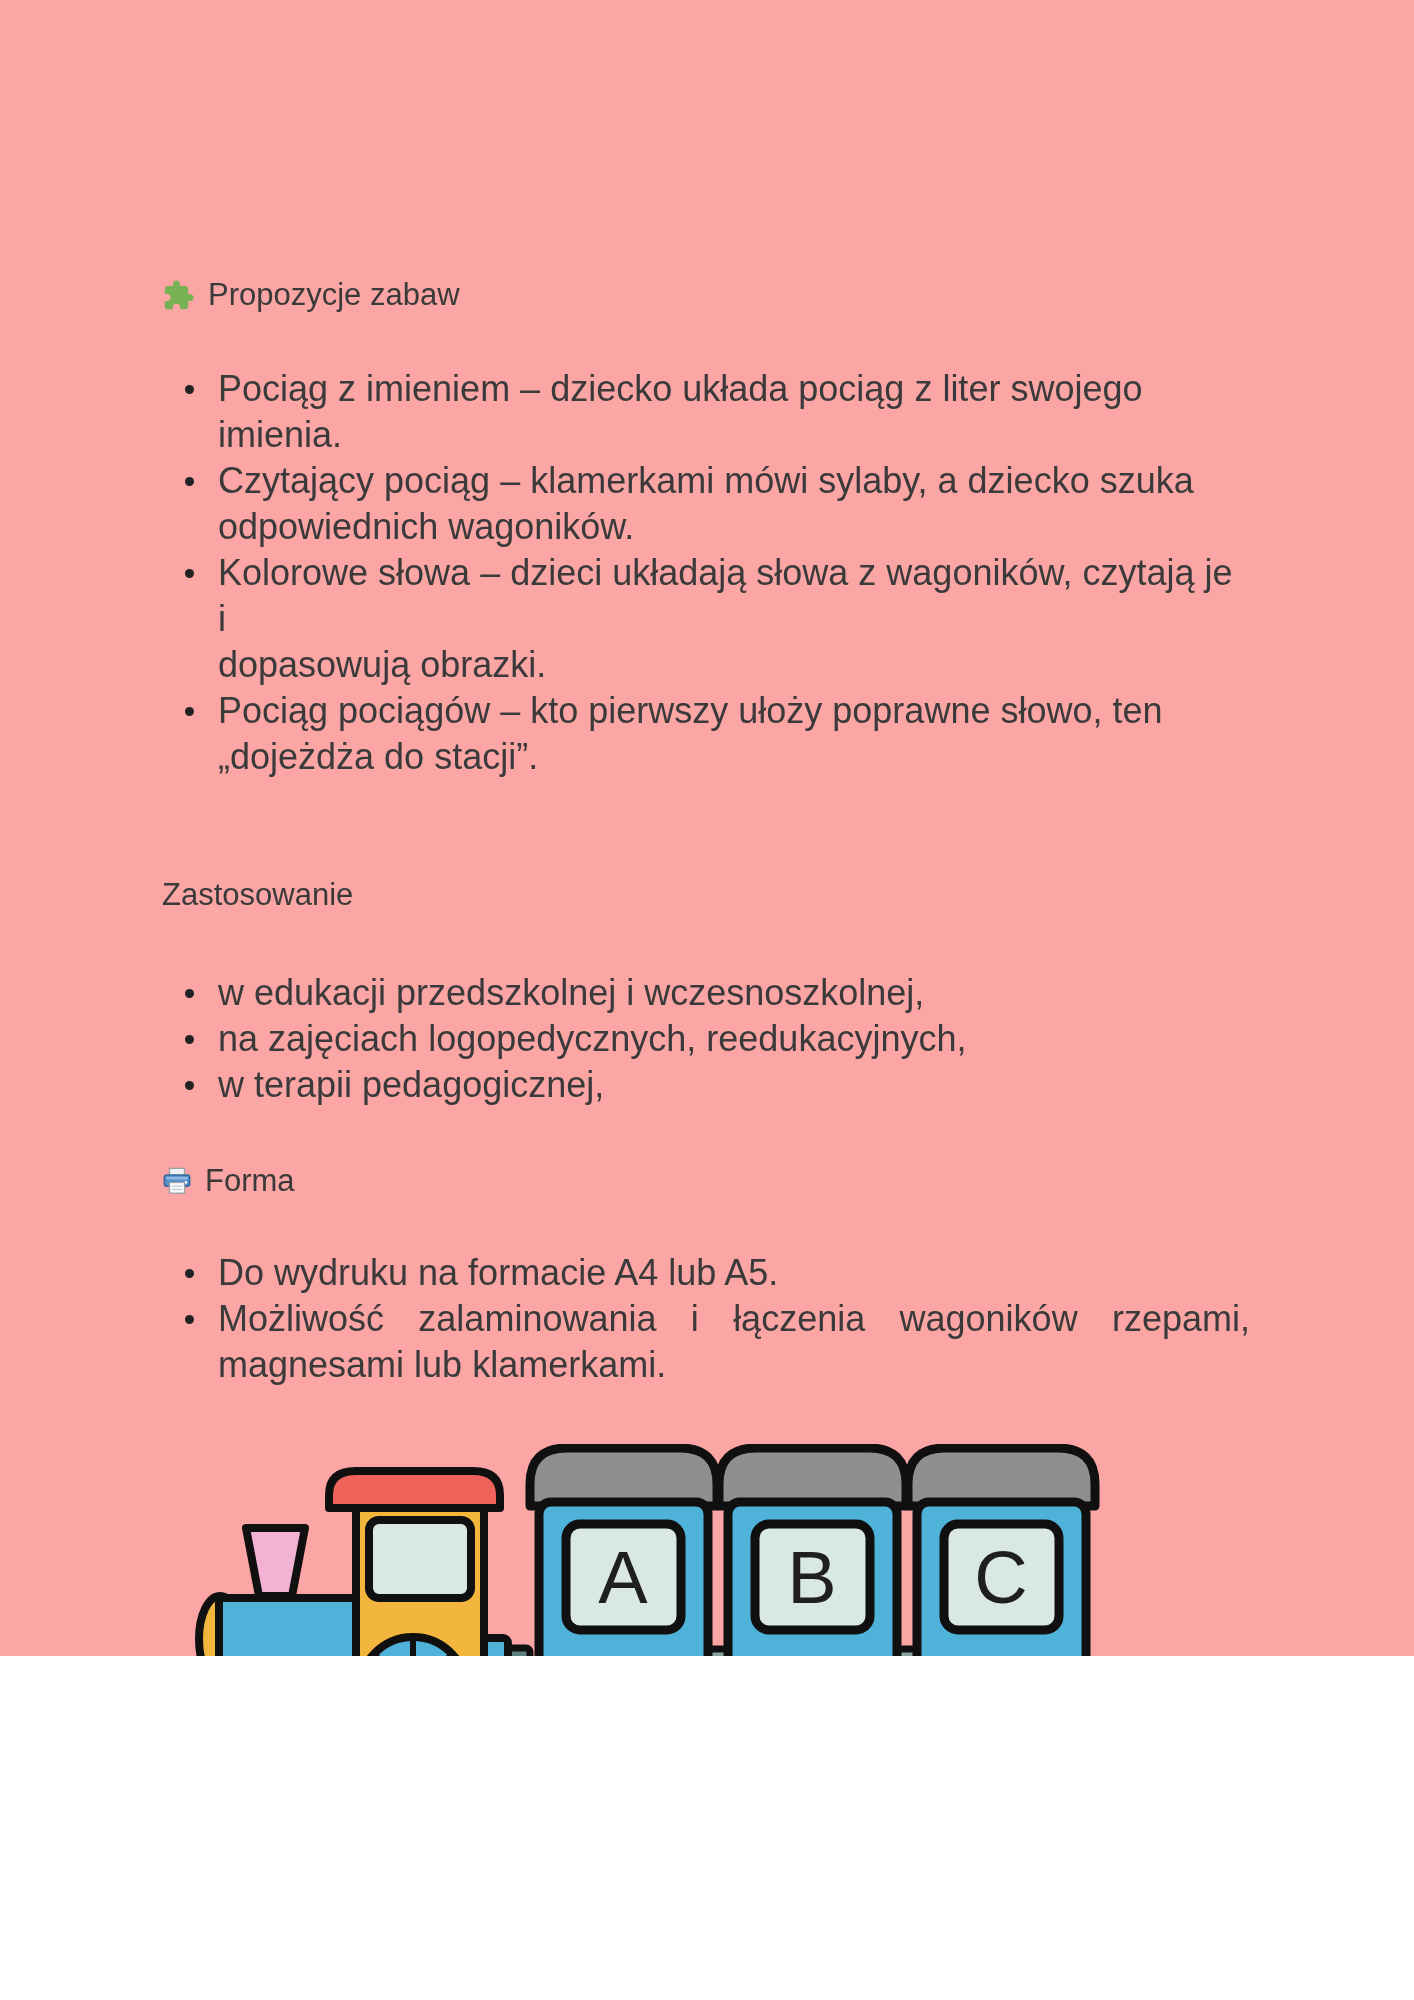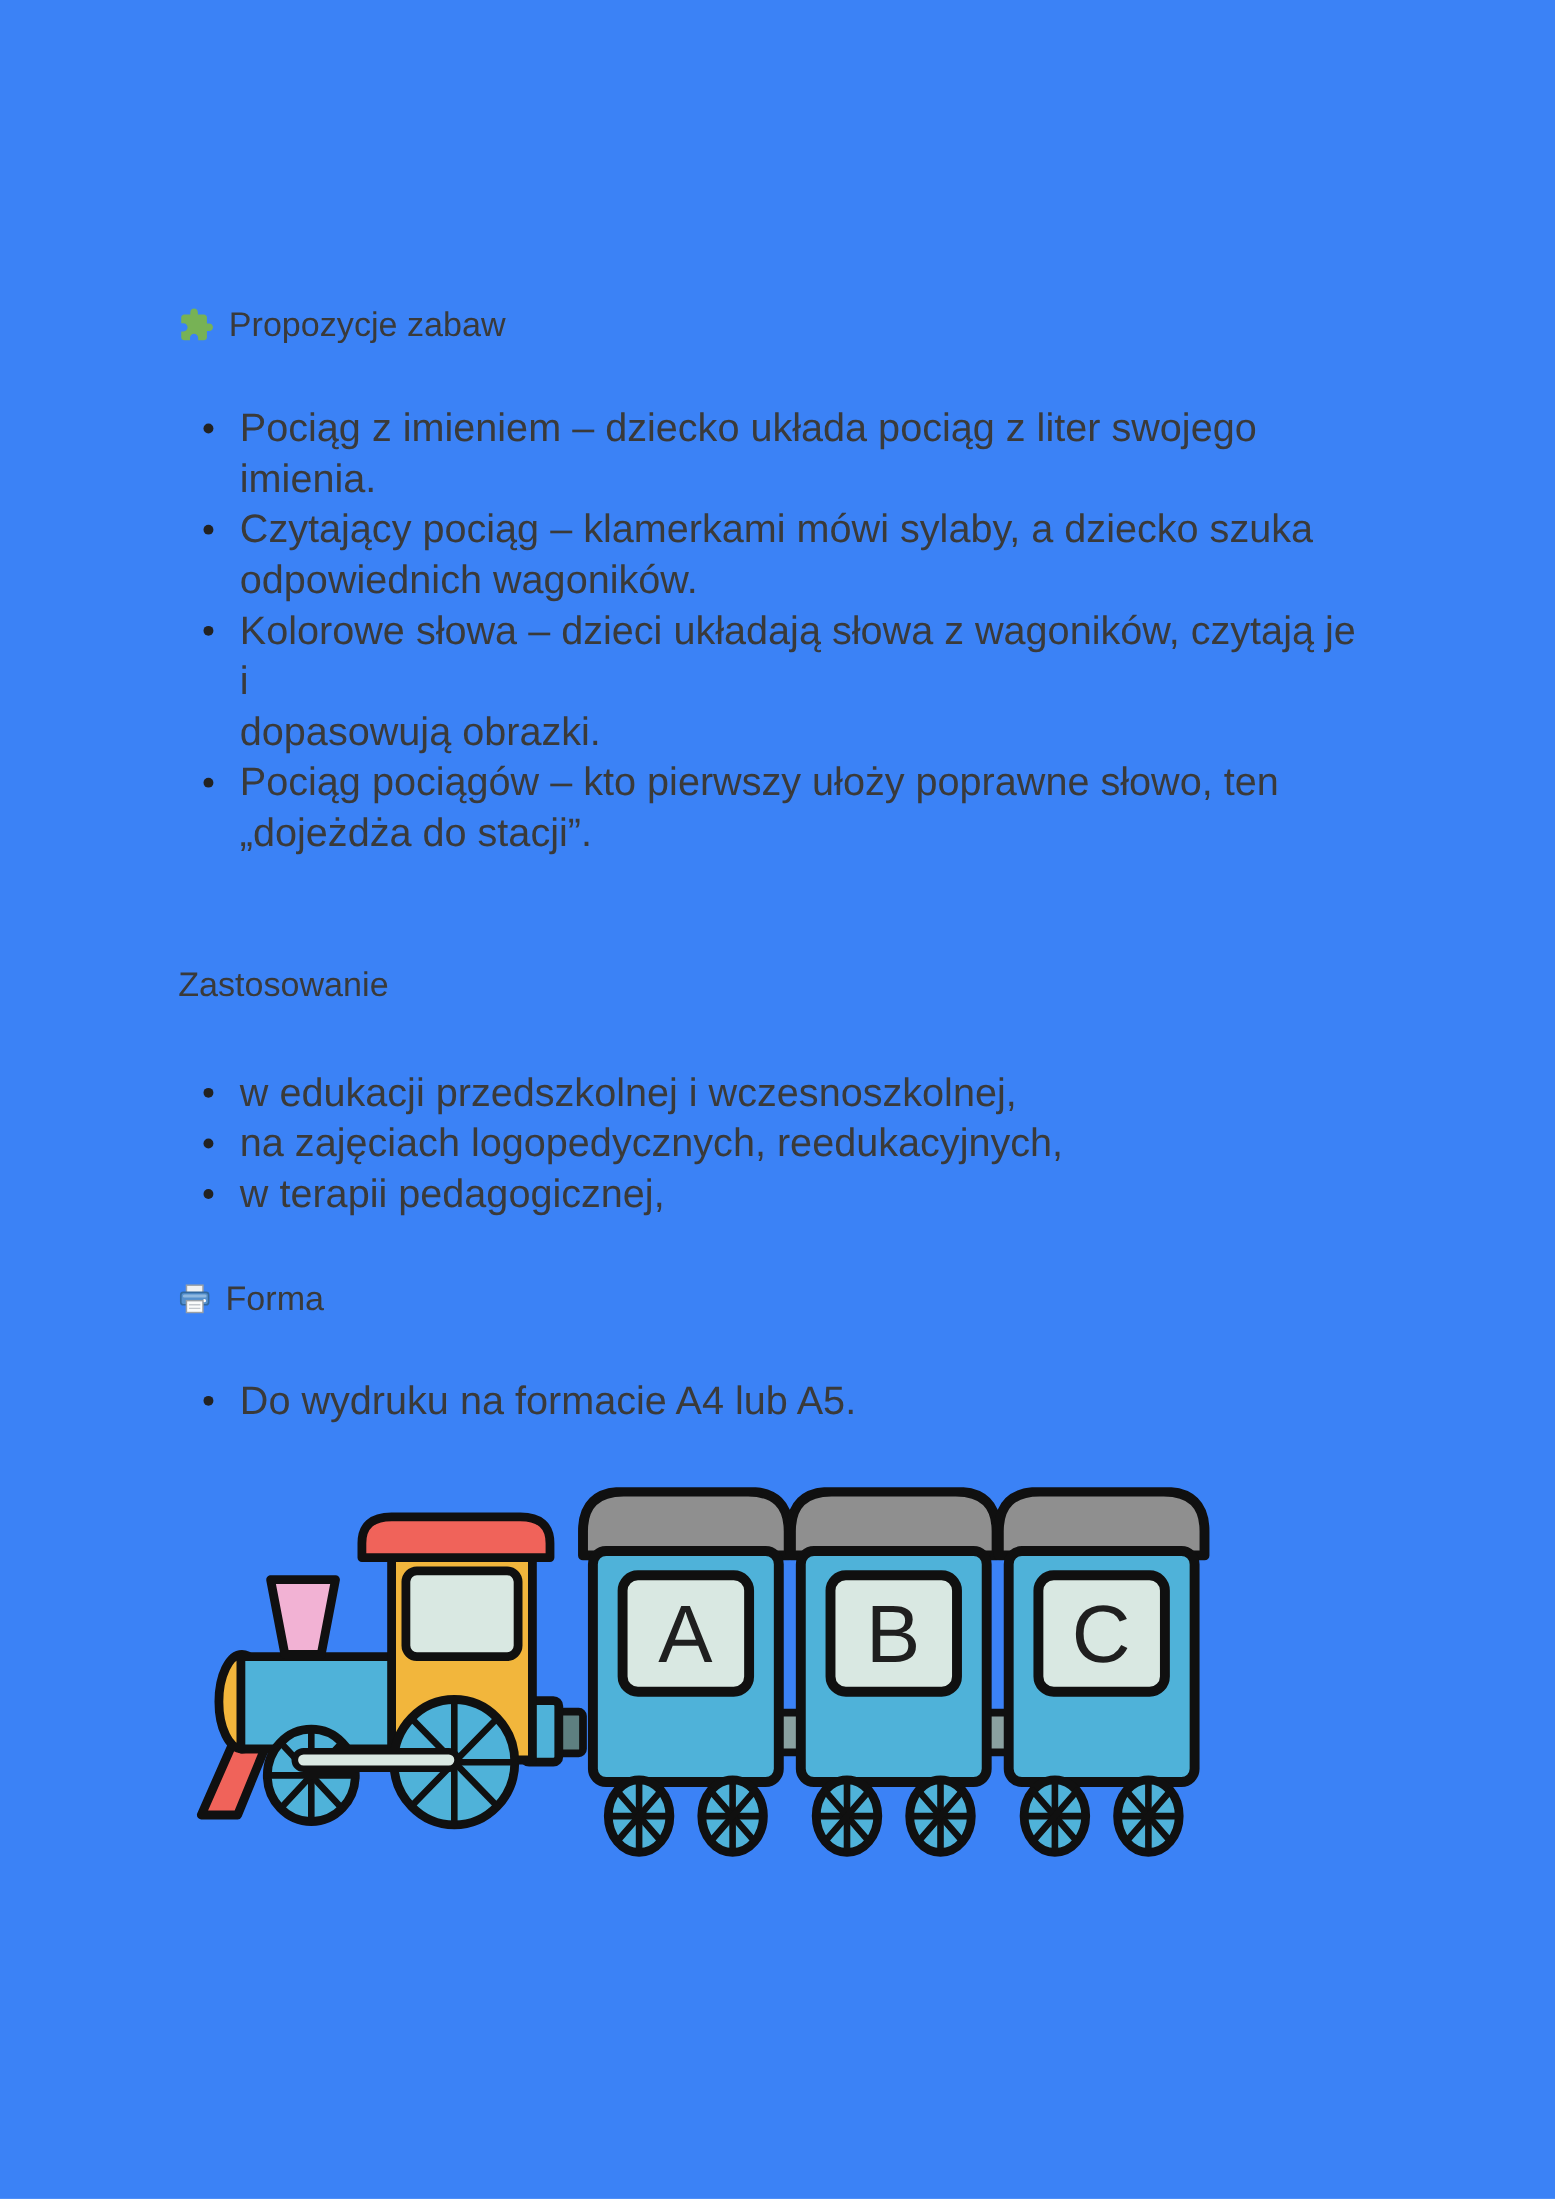--- a/index.html
+++ b/index.html
@@ -1,19 +1,19 @@
 <!DOCTYPE html>
 <html style="--body-blue: #4FB2D9; --roof-gray: #8F8F8F; --window-mint: #D9E8E2; --cab-yellow: #F2B63C; --cap-red: #F0635A; --chimney-pink: #F2B2D4; --coupler-dark: #5E7F80; --coupler-light: #8AA1A0; --outline: #101010; --puzzle-green: #77B255; --printer-blue: #5590CE; --printer-blue-dark: #33689E; --printer-paper: #EFF1F3; --printer-paper-border: #9AA0A6;"><head>
 <meta charset="utf-8">
 <style>
   html,body { margin:0; padding:0; background:#ffffff; }
   .page {
     position:relative;
-    width:1414px; height:1999px;
-    background:#3b82f6;
+    width:1414px; height:1656px;
+    background:#fca5a5;
     font-family:"Liberation Sans", sans-serif;
     color:#3a3a3a;
     overflow:hidden;
   }
   .content { position:absolute; left:162px; top:0; width:1088px; }
 
   .sec-title {
     display:flex; align-items:center; gap:13px;
     font-size:31px; font-weight:400; line-height:38px;
     margin:0; color:#3a3a3a;
@@ -114,20 +114,24 @@
           <rect x="8" y="17.5" width="16" height="11.5" fill="#FAFBFC" stroke="var(--printer-paper-border)" stroke-width="1.4"></rect>
           <line x1="10.5" y1="21.5" x2="21.5" y2="21.5" stroke="#C3C8CE" stroke-width="1.4"></line>
           <line x1="10.5" y1="25" x2="21.5" y2="25" stroke="#C3C8CE" stroke-width="1.4"></line>
         </svg>
         <span>Forma</span>
       </h2>
       <ul>
           <li>
             <span class="line">Do wydruku na formacie A4 lub A5.</span>
           </li>
+          <li class="justify">
+            <span class="line">Możliwość zalaminowania i łączenia wagoników rzepami,</span>
+            <span class="line">magnesami lub klamerkami.</span>
+          </li>
         </ul>
     </section>
 
     <div class="train-wrap">
       <svg viewBox="0 0 940 346" width="940" height="346" aria-hidden="true">
 
         <rect class="f-cdark outl" x="338" y="204" width="26" height="38" rx="4" stroke-width="7"></rect>
         <rect class="f-clight outl" x="532" y="205" width="40" height="36" stroke-width="7"></rect>
         <rect class="f-clight outl" x="721" y="205" width="40" height="36" stroke-width="7"></rect>
 

